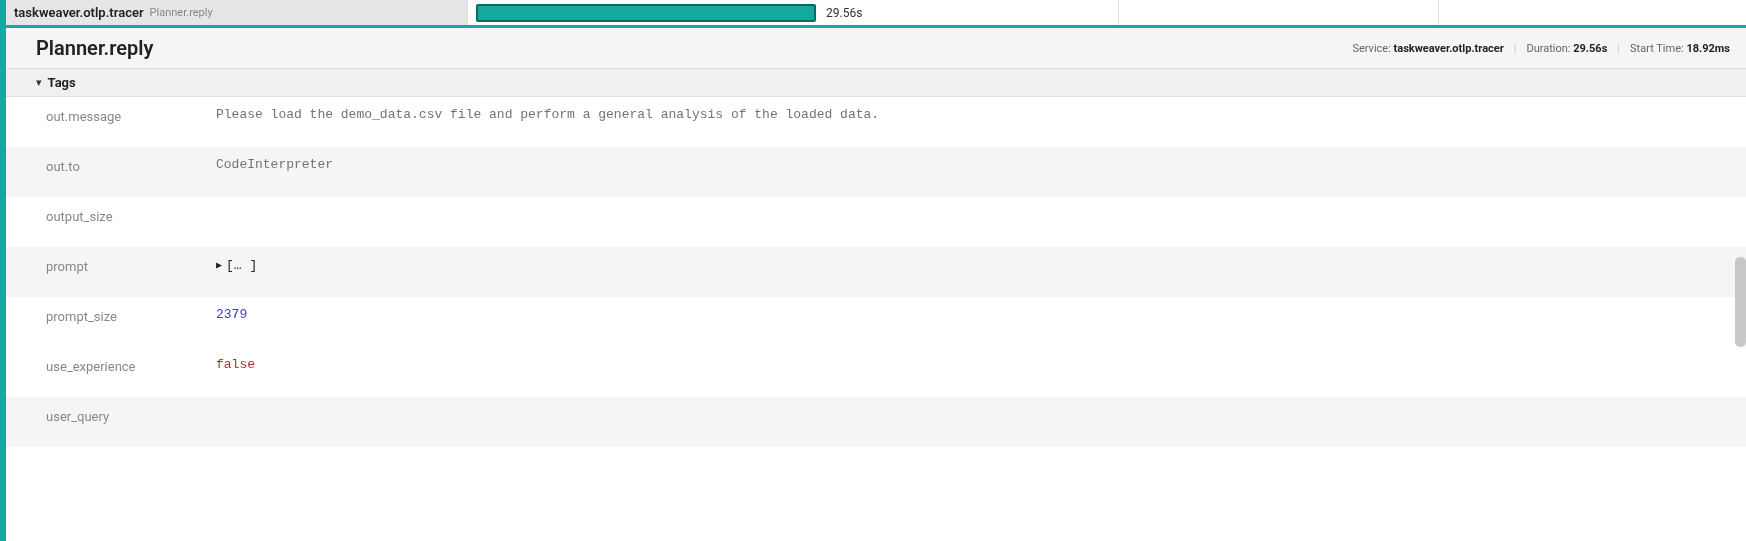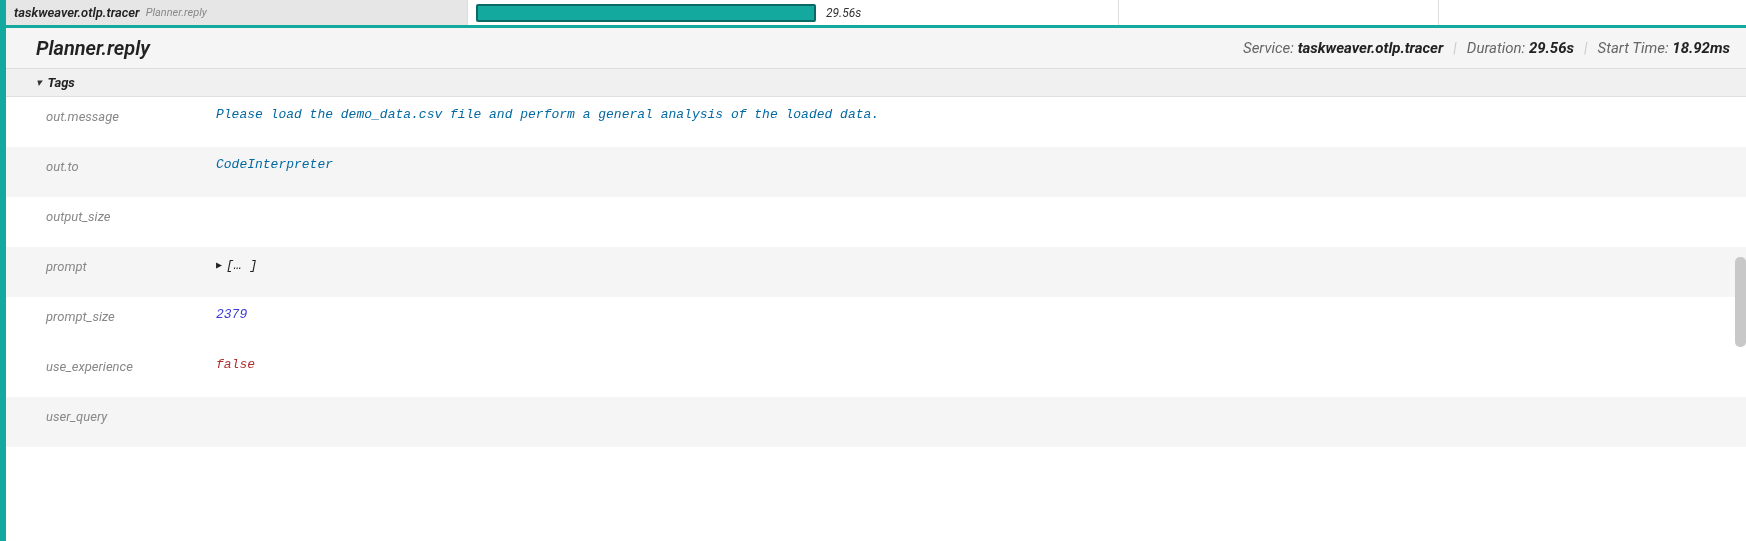--- a/index.html
+++ b/index.html
@@ -5,21 +5,21 @@
     * { margin: 0; padding: 0; box-sizing: border-box; }
     body {
       font-family: -apple-system, BlinkMacSystemFont, "Segoe UI", Roboto, Helvetica, Arial, sans-serif;
       font-size: 13px;
       color: #333;
       background: #f5f5f5;
       width: 1746px;
       height: 541px;
       overflow: hidden;
     }
-    .container { display: flex; width: 100%; height: 100%; font-style: italic; }
+    .container { display: flex; width: 100%; height: 100%; }
     .left-rail { width: 6px; background: #13a99f; flex-shrink: 0; }
     .main { flex: 1; display: flex; flex-direction: column; height: 100%; }
     .header-row {
       display: flex;
       height: 28px;
       border-bottom: 3px solid #13a99f;
       background: #fff;
       align-items: stretch;
     }
     .trace-label-cell {
@@ -57,21 +57,21 @@
     .timeline-sep { position: absolute; top: 0; bottom: 0; width: 1px; background: #ddd; }
     .detail-header {
       display: flex;
       align-items: center;
       justify-content: space-between;
       padding: 8px 16px 8px 30px;
       background: #f5f5f5;
       border-bottom: 1px solid #ddd;
     }
     .detail-title { font-size: 20px; font-weight: 600; color: #222; }
-    .detail-meta { display: flex; align-items: center; gap: 10px; font-size: 15px; color: #666; }
+    .detail-meta { display: flex; align-items: center; gap: 10px; font-size: 11px; color: #666; }
     .detail-meta .sep { color: #ccc; }
     .detail-meta b { color: #222; font-weight: 700; }
     .tags-header {
       display: flex;
       align-items: center;
       gap: 6px;
       padding: 6px 14px 6px 30px;
       background: #f0f0f0;
       border-bottom: 1px solid #e0e0e0;
       cursor: pointer;
@@ -88,21 +88,21 @@
     }
     .tag-row.alt { background: #f5f5f5; }
     .tag-key { width: 150px; color: #888; font-size: 13px; flex-shrink: 0; padding-top: 2px; }
     .tag-val {
       flex: 1;
       font-family: "SFMono-Regular", Consolas, "Liberation Mono", Menlo, monospace;
       font-size: 13px;
       white-space: pre-wrap;
       padding-left: 20px;
     }
-    .v-string { color: #0369a1; text-align: center; }
+    .v-string { color: #737373; text-align: center; }
     .v-number { color: #3b3bd6; }
     .v-bool { color: #b03030; }
     .v-json {
       display: inline-flex; align-items: center; gap: 4px; cursor: pointer;
       color: #222;
     }
     .v-json .tri { font-size: 10px; }
     .scroll-indicator {
       position: absolute;
       right: 0;

